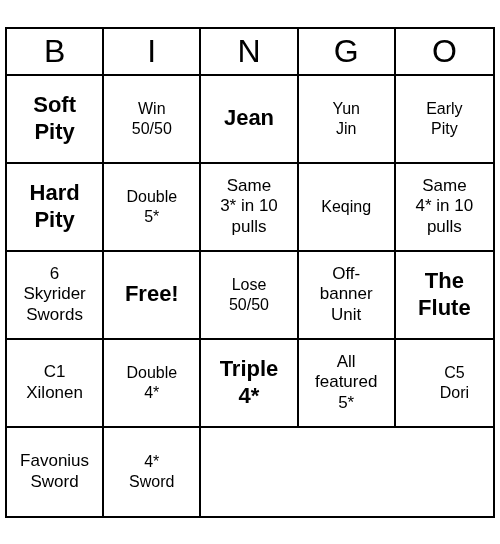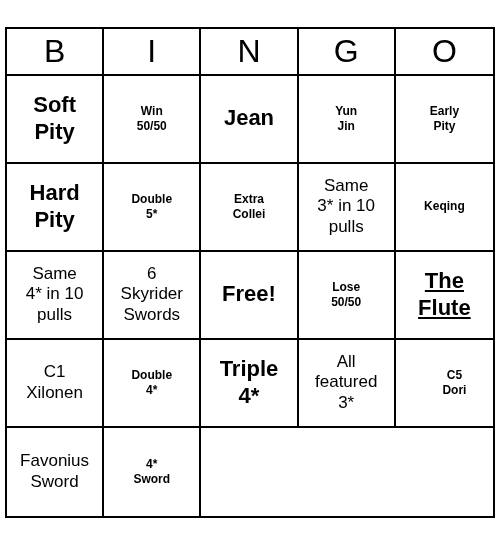--- a/index.html
+++ b/index.html
@@ -71,22 +71,22 @@
       font-size: 15px;
       line-height: 1.2;
     }
 
     .bingo-cell-text.large {
       font-size: 22px;
       font-weight: bold;
     }
 
     .bingo-cell-text.medium {
-      font-size: 12px;
-      font-weight: bold;
+      font-size: 16px;
+      font-weight: normal;
     }
 
     .bingo-cell-text.small {
       font-size: 17px;
     }
   </style>
 </head>
 <body>
 
 <div class="bingo-container">
@@ -119,24 +119,20 @@
       </div>
       <div class="bingo-cell">
         <span class="bingo-cell-text large" style="white-space: pre-line;">Hard
 Pity</span>
       </div>
       <div class="bingo-cell">
         <span class="bingo-cell-text medium" style="white-space: pre-line;">Double
 5*</span>
       </div>
       <div class="bingo-cell">
-        <span class="bingo-cell-text medium" style="white-space: pre-line;">Extra
-Collei</span>
-      </div>
-      <div class="bingo-cell">
         <span class="bingo-cell-text small" style="white-space: pre-line;">Same
 3* in 10
 pulls</span>
       </div>
       <div class="bingo-cell">
         <span class="bingo-cell-text medium" style="white-space: pre-line;">Keqing</span>
       </div>
       <div class="bingo-cell">
         <span class="bingo-cell-text small" style="white-space: pre-line;">Same
 4* in 10
@@ -148,39 +144,44 @@
 Swords</span>
       </div>
       <div class="bingo-cell">
         <span class="bingo-cell-text large" style="white-space: pre-line;">Free!</span>
       </div>
       <div class="bingo-cell">
         <span class="bingo-cell-text medium" style="white-space: pre-line;">Lose
 50/50</span>
       </div>
       <div class="bingo-cell">
-        <span class="bingo-cell-text large" style="white-space: pre-line; text-decoration: underline;">The
+        <span class="bingo-cell-text small" style="white-space: pre-line;">Off-
+banner
+Unit</span>
+      </div>
+      <div class="bingo-cell">
+        <span class="bingo-cell-text large" style="white-space: pre-line;">The
 Flute</span>
       </div>
       <div class="bingo-cell">
         <span class="bingo-cell-text small" style="white-space: pre-line;">C1
 Xilonen</span>
       </div>
       <div class="bingo-cell">
         <span class="bingo-cell-text medium" style="white-space: pre-line;">Double
 4*</span>
       </div>
       <div class="bingo-cell">
         <span class="bingo-cell-text large" style="white-space: pre-line;">Triple
 4*</span>
       </div>
       <div class="bingo-cell">
         <span class="bingo-cell-text small" style="white-space: pre-line;">All
 featured
-3*</span>
+5*</span>
       </div>
       <div class="bingo-cell">
         <span class="bingo-cell-text medium" style="white-space: pre-line; margin-left: 20px;">C5
 Dori</span>
       </div>
       <div class="bingo-cell">
         <span class="bingo-cell-text small" style="white-space: pre-line;">Favonius
 Sword</span>
       </div>
       <div class="bingo-cell">

